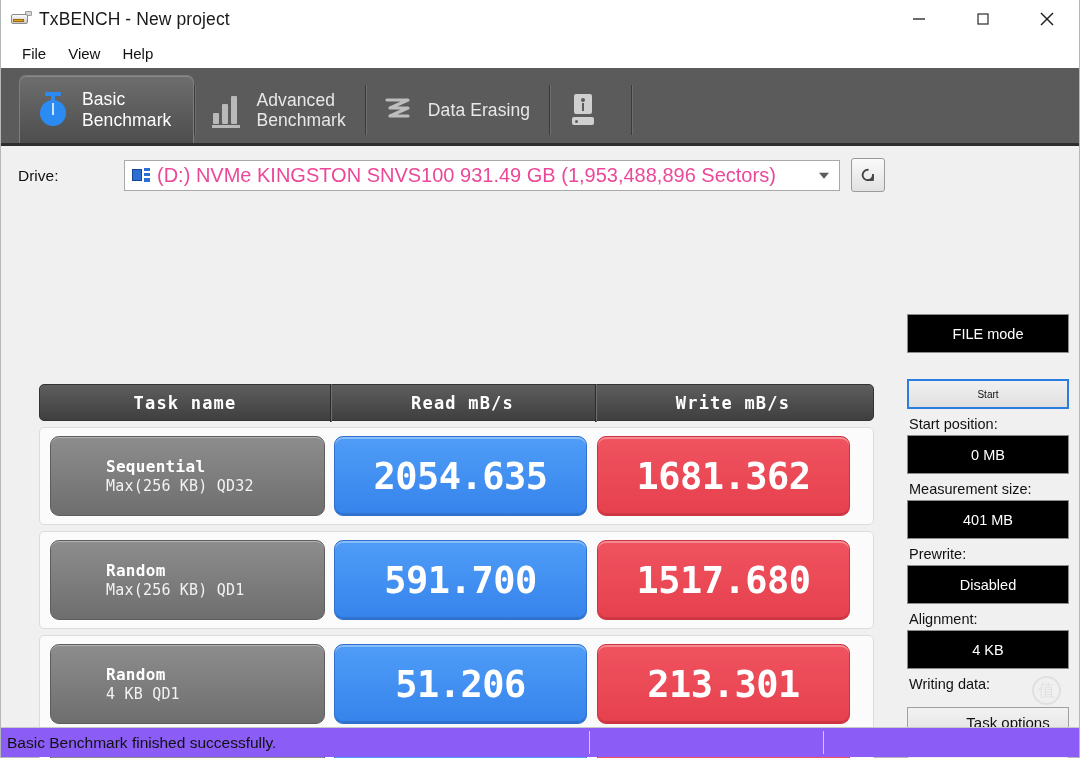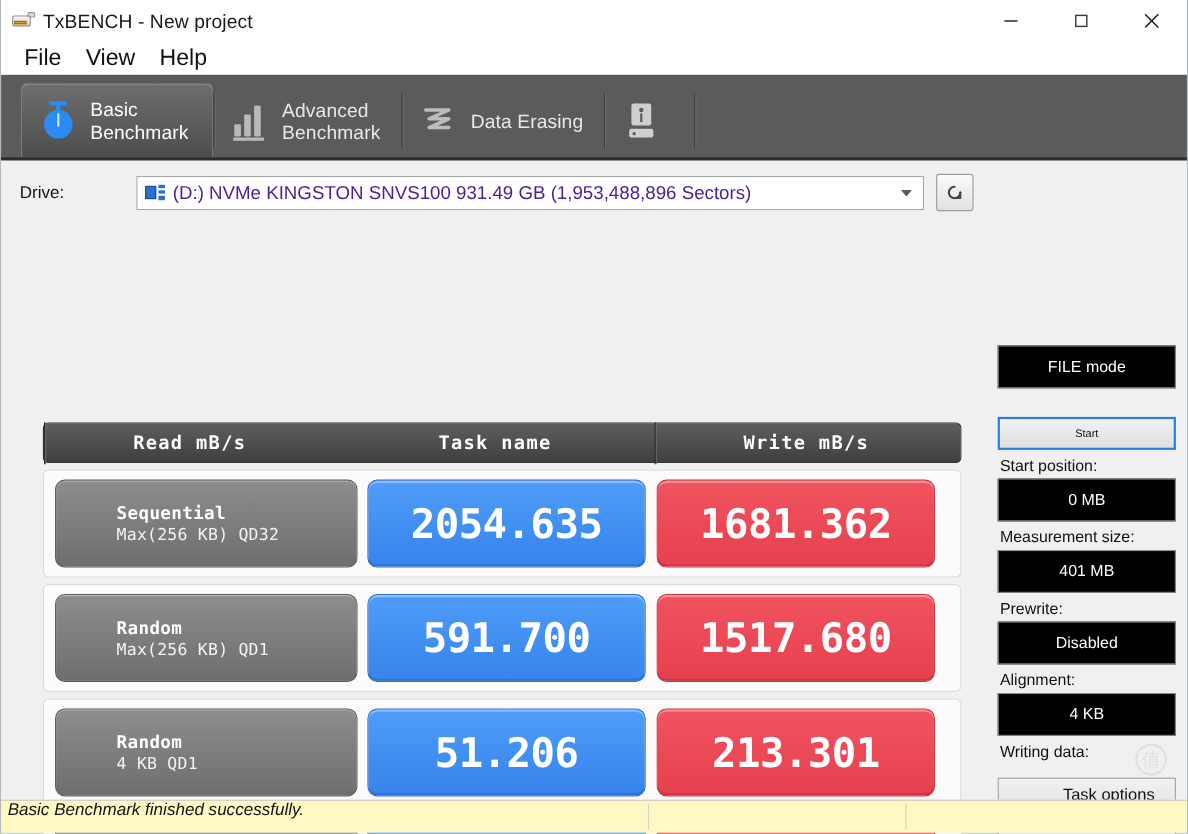--- a/index.html
+++ b/index.html
@@ -51,21 +51,21 @@
   }
   .wc { width: 64px; height: 38px; display: flex; align-items: center; justify-content: center; }
   .wc svg { display: block; }
 
   
   .menubar {
     height: 30px; background: #ffffff; display: flex; align-items: center;
     padding-left: 10px; flex: 0 0 30px;
   }
   .menu-item {
-    font-size: 21px; color: #111; padding: 3px 11px; white-space: nowrap;
+    font-size: 15px; color: #111; padding: 3px 11px; white-space: nowrap;
   }
 
   
   .tabbar {
     height: 78px; background: #5b5b5b; flex: 0 0 78px;
     display: flex; align-items: flex-end;
     border-bottom: 3px solid #2e2e2e;
     padding-left: 18px;
     position: relative;
   }
@@ -126,21 +126,21 @@
   .drive-combo {
     position: absolute; left: 123px; top: 4px; width: 716px; height: 31px;
     background: #ffffff; border: 1px solid #a9a9a9;
     display: flex; align-items: center; padding-left: 7px;
   }
   .drive-combo .dicon { width: 19px; height: 15px; position: relative; margin-right: 6px; flex: 0 0 19px; }
   .drive-combo .dicon .dk-l { position:absolute; left:0; top:1px; width:10px; height:12px; background:#2b6fd6; border:1px solid #17488f;}
   .drive-combo .dicon .dk-r { position:absolute; left:12px; top:0; width:6px; height:3px; background:#2b6fd6;}
   .drive-combo .dicon .dk-r2{ position:absolute; left:12px; top:5px; width:6px; height:3px; background:#2b6fd6;}
   .drive-combo .dicon .dk-r3{ position:absolute; left:12px; top:10px; width:6px; height:4px; background:#2b6fd6;}
-  .drive-combo .dtext { font-size: 17px; color: #4c1d95; white-space: nowrap; text-align: center; }
+  .drive-combo .dtext { font-size: 20px; color: #ec4899; white-space: nowrap; text-align: center; }
   .drive-combo .chev {
     position: absolute; right: 10px; top: 50%; transform: translateY(-55%);
     width: 0; height: 0; border-left: 5px solid transparent; border-right: 5px solid transparent;
     border-top: 6px solid #5a5a5a;
   }
   .refresh-btn {
     position: absolute; left: 850px; top: 2px; width: 34px; height: 34px;
     background: linear-gradient(#fafafa, #e1e1e1);
     border: 1px solid #9a9a9a; border-radius: 3px;
     display: flex; align-items: center; justify-content: center;
@@ -225,23 +225,23 @@
     border: 2px solid #2b7de0;
     display: flex; align-items: center; justify-content: center;
     color: #111; font-size: 10px;
   }
   .fld-label { font-size: 14.5px; color: #111; margin: 7px 0 3px 2px; }
   .gap-lg { height: 26px; }
   .gap-sm { height: 12px; }
 
   
   .statusbar {
-    height: 30px; flex: 0 0 30px; background: #fef9c3;
+    height: 30px; flex: 0 0 30px; background: #8b5cf6;
     border-top: 1px solid #c8c8c8;
-    display: flex; align-items: flex-start; position: relative; font-style: italic;
+    display: flex; align-items: center; position: relative;
   }
   .status-text { font-size: 15.5px; color: #111; margin-left: 6px; white-space: nowrap; }
   .status-div { position: absolute; top: 3px; bottom: 3px; width: 1px; background: #d0d0d0; }
   .status-div.d1 { left: 588px; }
   .status-div.d2 { left: 822px; }
 
   
   .watermark {
     position: absolute; right: 12px; bottom: 22px;
     display: flex; align-items: center; opacity: .42; pointer-events: none;
@@ -361,22 +361,22 @@
         <svg width="22" height="22" viewBox="0 0 22 22">
           <path d="M16 11 a5.2 5.2 0 1 1 -5.2 -5.2" fill="none" stroke="#444" stroke-width="1.9" stroke-linecap="round"></path>
           <path d="M16 11 L16 16 L11.5 16" fill="none" stroke="#444" stroke-width="1.9" stroke-linecap="round" stroke-linejoin="round"></path>
         </svg>
       </div>
     </div>
 
     <div class="table-wrap">
 
       <div class="thead">
+        <div class="th c1">Task name</div>
         <div class="th c2">Read mB/s</div>
-        <div class="th c1">Task name</div>
         <div class="th c3">Write mB/s</div>
       </div>
 
       <div class="row-card">
         <div class="task-btn">
           <div class="task-l1">Sequential</div>
           <div class="task-l2">Max(256 KB) QD32</div>
         </div>
         <div class="val read">2054.635</div>
         <div class="val write">1681.362</div>

